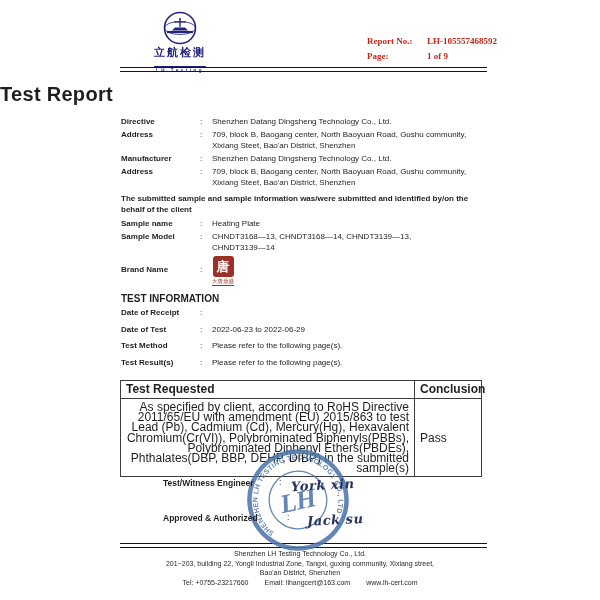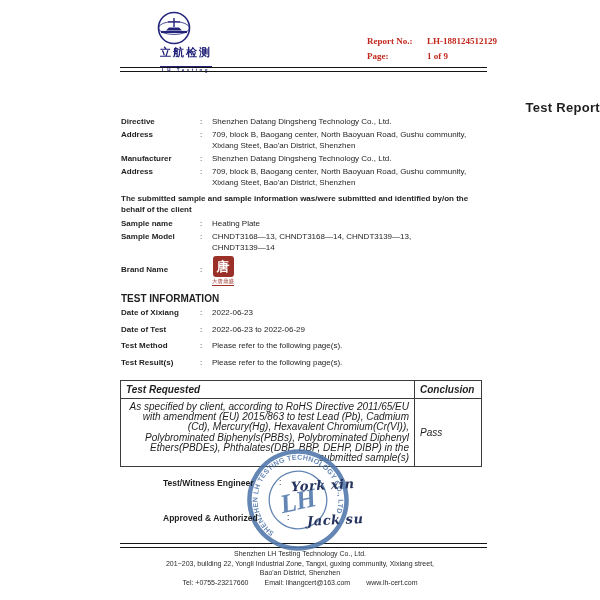--- a/index.html
+++ b/index.html
@@ -1,53 +1,53 @@
 <!DOCTYPE html>
 <html><head>
 <meta charset="utf-8">
 <style>
   html,body{margin:0;padding:0;background:#fff;}
   #page{position:relative;width:600px;height:600px;background:#ffffff;overflow:hidden;
         font-family:"Liberation Sans",sans-serif;color:#1f1f1f;}
 
   
-  .logo{position:absolute;left:136px;top:10px;width:76px;text-align:right;}
+  .logo{position:absolute;left:142px;top:10px;width:76px;text-align:center;}
   .logo svg{display:block;margin:0 auto;}
   .logo-cn{font-size:11px;font-weight:bold;color:#23237b;letter-spacing:2px;line-height:12px;white-space:nowrap;}
   .logo-en{font-size:4.5px;font-weight:bold;color:#23237b;letter-spacing:2.5px;line-height:6px;border-top:0.5px solid #23237b;display:inline-block;padding:1px 2px 0;}
   .report-meta{position:absolute;left:367px;top:34px;color:#c2281e;
         font-family:"Liberation Serif",serif;font-weight:bold;font-size:9px;line-height:14.5px;}
   .report-meta .mrow{display:flex;white-space:nowrap;}
   .report-meta .mlab{width:60px;}
   .double-rule{border-top:1.7px solid #141414;border-bottom:1.7px solid #141414;height:2.6px;}
   #rule-top{position:absolute;left:120px;top:67px;width:367px;}
 
   
-  .title{position:absolute;left:0;top:100px;width:600px;text-align:right;
-         font-size:13px;font-weight:bold;letter-spacing:.3px;}
+  .title{position:absolute;left:0;top:83px;width:600px;text-align:left;
+         font-size:20px;font-weight:bold;letter-spacing:.3px;}
 
   
   .rowblock{position:absolute;left:121px;width:364px;font-size:8px;line-height:11px;}
   .row{display:grid;grid-template-columns:79px 12px 1fr;margin-bottom:2px;}
   .row .lab{font-weight:bold;}
   .row .col{text-align:left;}
   #parties{top:116px;}
   .intro{position:absolute;left:121px;top:194px;width:366px;font-size:8px;font-weight:bold;line-height:10.5px;}
   #samples{top:218px;}
   .brand-wrap{display:inline-block;text-align:center;}
   .brand-emblem{width:21px;height:21px;margin:0 auto;background:#9b3028;border-radius:3px;
         color:#fff;font-weight:bold;font-size:13px;line-height:21px;text-align:center;}
   .brand-cn{font-size:5.5px;color:#9b3028;border-bottom:0.5px solid #9b3028;line-height:7px;margin-top:1px;white-space:nowrap;}
 
   .ti-head{position:absolute;left:121px;top:293px;font-size:10px;font-weight:bold;}
   #testinfo{top:307px;}
   #testinfo .row{margin-bottom:5.5px;}
 
   
-  .rtable{position:absolute;left:120px;top:380px;width:360px;border:1.2px solid #3c3c3c;font-size:10px;font-style:italic;}
+  .rtable{position:absolute;left:120px;top:380px;width:360px;border:1.2px solid #3c3c3c;font-size:12px;}
   .tr{display:grid;grid-template-columns:293px 1fr;}
   .tr > div{padding:3px 5px;}
   .th{font-weight:bold;line-height:11px;}
   .td-conc{border-left:1.2px solid #3c3c3c;display:flex;align-items:center;}
   .tr.body > div{border-top:1.2px solid #3c3c3c;}
   .td-req{line-height:10.2px;text-align:right;}
 
   
   .sig{position:absolute;left:127px;width:330px;display:grid;grid-template-columns:116px 12px 1fr;
        font-size:8.5px;z-index:2;margin-left:36px;}
@@ -79,21 +79,21 @@
       <line x1="18" y1="8" x2="18" y2="17" stroke="#23237b" stroke-width="1.4"></line>
       <line x1="12" y1="12" x2="24" y2="12" stroke="#23237b" stroke-width="1.2"></line>
     </svg>
     <div class="logo-cn">立航检测</div>
     <div class="logo-en">LH Testing</div>
   </div>
 
   <div class="report-meta">
     <div class="mrow">
       <span class="mlab">Report No.:</span>
-      <span>LH-188124512129</span>
+      <span>LH-105557468592</span>
     </div>
     <div class="mrow">
       <span class="mlab">Page:</span>
       <span>1 of 9</span>
     </div>
   </div>
 
   <div id="rule-top" class="double-rule"></div>
 
   <div class="title">Test Report</div>
@@ -143,23 +143,22 @@
       <span class="brand-wrap" style="justify-self:start">
         <span class="brand-emblem" style="display:block">唐</span>
         <span class="brand-cn" style="display:block">大唐鼎盛</span>
       </span>
     </div>
   </div>
 
   <div class="ti-head">TEST INFORMATION</div>
   <div id="testinfo" class="rowblock">
     <div class="row">
-      <span class="lab">Date of Xixiang</span>
-      <span class="col">:</span>
-      <span>2022-06-23</span>
+      <span class="lab">Date of Receipt</span>
+      <span class="col">:</span>
     </div>
     <div class="row">
       <span class="lab">Date of Test</span>
       <span class="col">:</span>
       <span>2022-06-23 to 2022-06-29</span>
     </div>
     <div class="row">
       <span class="lab">Test Method</span>
       <span class="col">:</span>
       <span>Please refer to the following page(s).</span>

